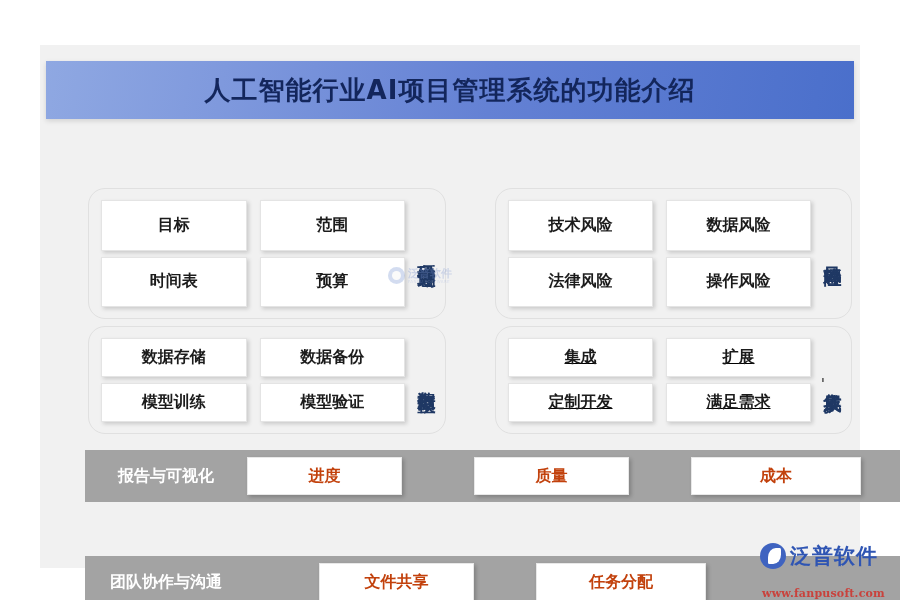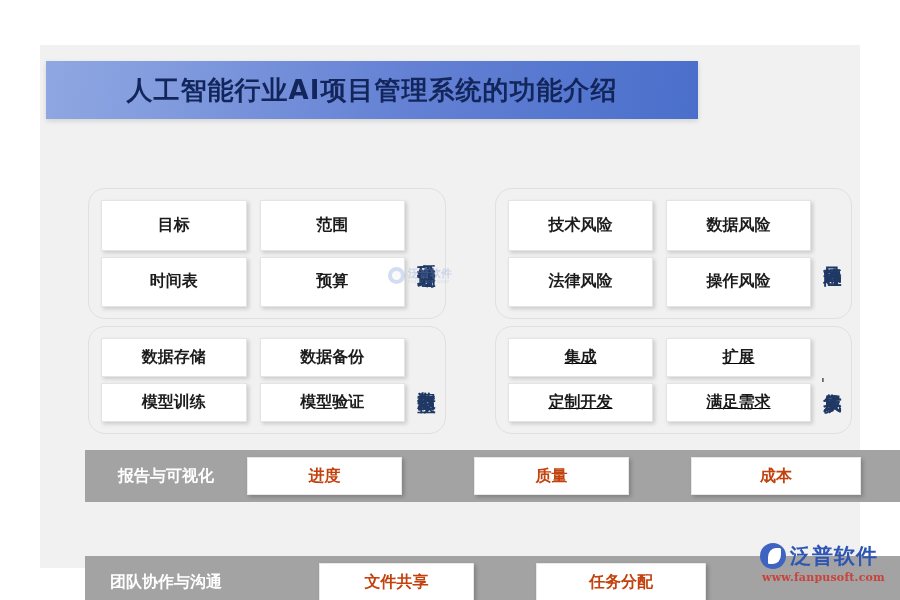--- a/index.html
+++ b/index.html
@@ -26,21 +26,21 @@
     width: 820px;
     height: 523px;
     background: #f1f1f1;
   }
 
   
   .title-banner {
     position: absolute;
     left: 6px;
     top: 16px;
-    width: 652px;
+    width: 808px;
     height: 58px;
     background: linear-gradient(100deg, #8fa8e2 0%, #7f99dd 22%, #6481d4 55%, #4a6fcb 100%);
     display: flex;
     align-items: center;
     justify-content: center;
     box-shadow: 0 2px 5px rgba(0,0,0,0.13);
   }
   .title-text {
     color: #13265c;
     font-size: 26px;
@@ -207,21 +207,21 @@
     font-size: 21px;
     font-weight: bold;
     color: #2f55b3;
     line-height: 1;
     letter-spacing: 1px;
   }
   .logo-url {
     font-size: 11px;
     color: #c9423c;
     letter-spacing: 0.2px;
-    margin-top: 2px;
+    margin-top: 18px;
     margin-left: 2px;
     font-family: "DejaVu Serif", "Liberation Serif", serif;
     font-weight: bold;
   }
 </style>
 </head>
 <body>
 
 <div class="page">
   <div class="card">

